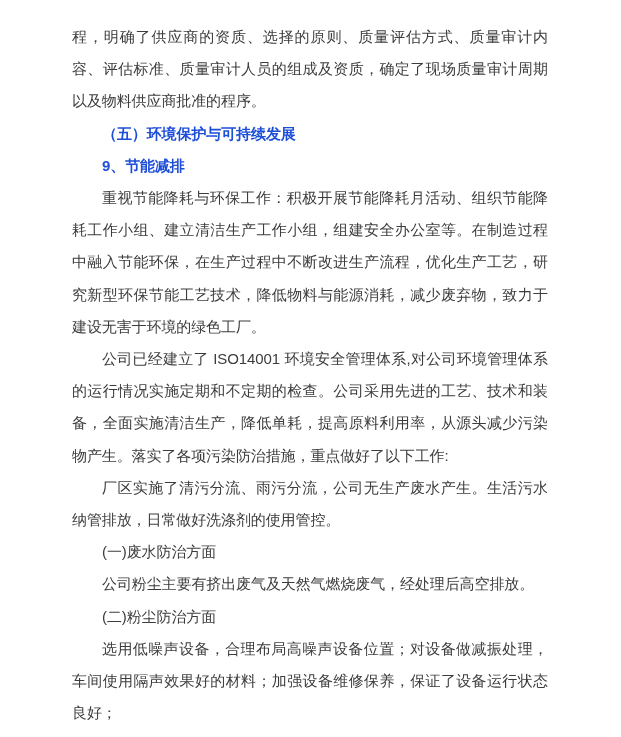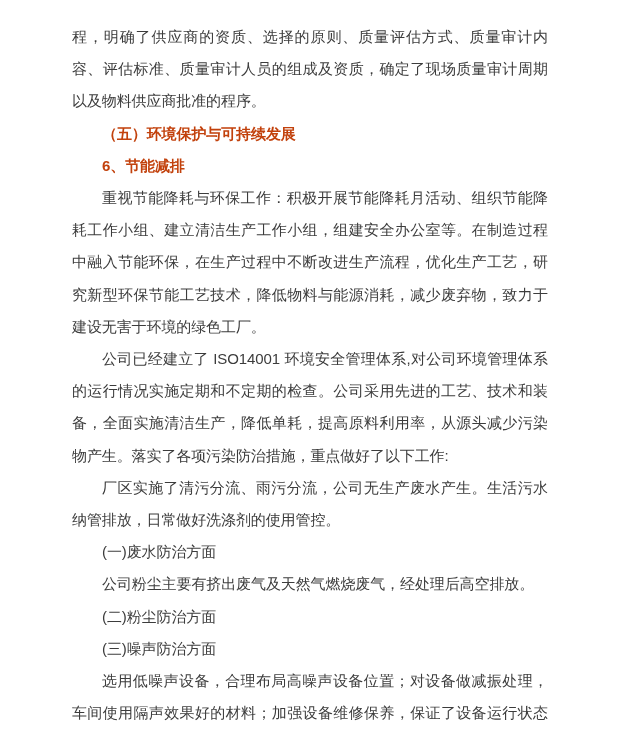--- a/index.html
+++ b/index.html
@@ -28,35 +28,34 @@
     text-justify: inter-character;
     text-indent: 2em;
     word-break: break-all;
     overflow-wrap: anywhere;
   }
   .para.continuation {
     text-indent: 0;
   }
   .para.heading {
     font-weight: bold;
-    color: #c2410c;
+    color: #1d4ed8;
     text-align: left;
     word-break: keep-all;
   }
 </style>
 </head>
 <body>
 
 <div class="page">
   <div id="doc-body">
       <p class="para continuation">程，明确了供应商的资质、选择的原则、质量评估方式、质量审计内容、评估标准、质量审计人员的组成及资质，确定了现场质量审计周期以及物料供应商批准的程序。</p>
       <p class="para heading">（五）环境保护与可持续发展</p>
-      <p class="para heading">6、节能减排</p>
+      <p class="para heading">9、节能减排</p>
       <p class="para body">重视节能降耗与环保工作：积极开展节能降耗月活动、组织节能降耗工作小组、建立清洁生产工作小组，组建安全办公室等。在制造过程中融入节能环保，在生产过程中不断改进生产流程，优化生产工艺，研究新型环保节能工艺技术，降低物料与能源消耗，减少废弃物，致力于建设无害于环境的绿色工厂。</p>
       <p class="para body">公司已经建立了 ISO14001 环境安全管理体系,对公司环境管理体系的运行情况实施定期和不定期的检查。公司采用先进的工艺、技术和装备，全面实施清洁生产，降低单耗，提高原料利用率，从源头减少污染物产生。落实了各项污染防治措施，重点做好了以下工作:</p>
       <p class="para body">厂区实施了清污分流、雨污分流，公司无生产废水产生。生活污水纳管排放，日常做好洗涤剂的使用管控。</p>
       <p class="para body">(一)废水防治方面</p>
       <p class="para body">公司粉尘主要有挤出废气及天然气燃烧废气，经处理后高空排放。</p>
       <p class="para body">(二)粉尘防治方面</p>
-      <p class="para body">(三)噪声防治方面</p>
       <p class="para body">选用低噪声设备，合理布局高噪声设备位置；对设备做减振处理，车间使用隔声效果好的材料；加强设备维修保养，保证了设备运行状态良好；</p>
     </div>
 </div>
 
 </body></html>

